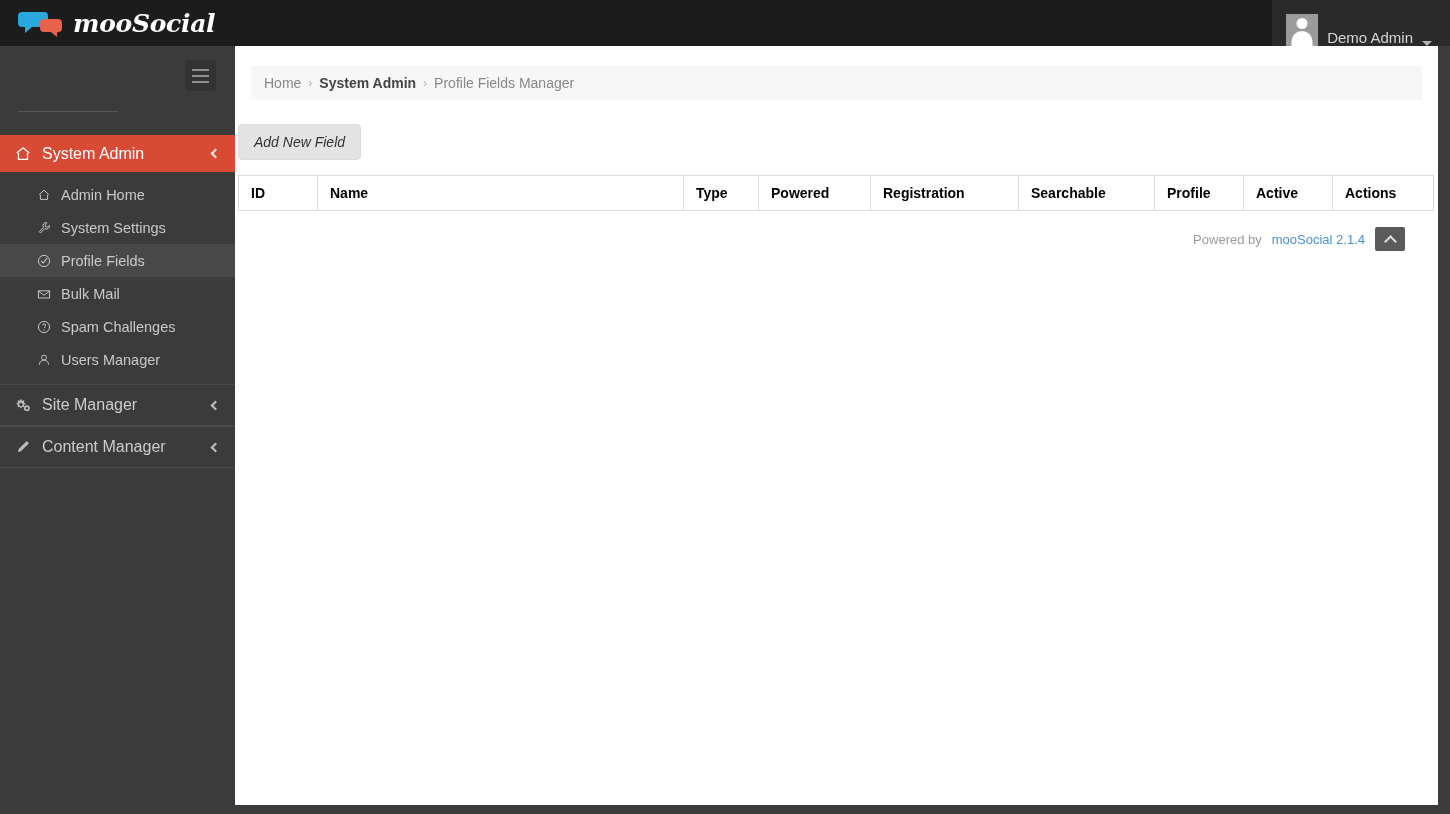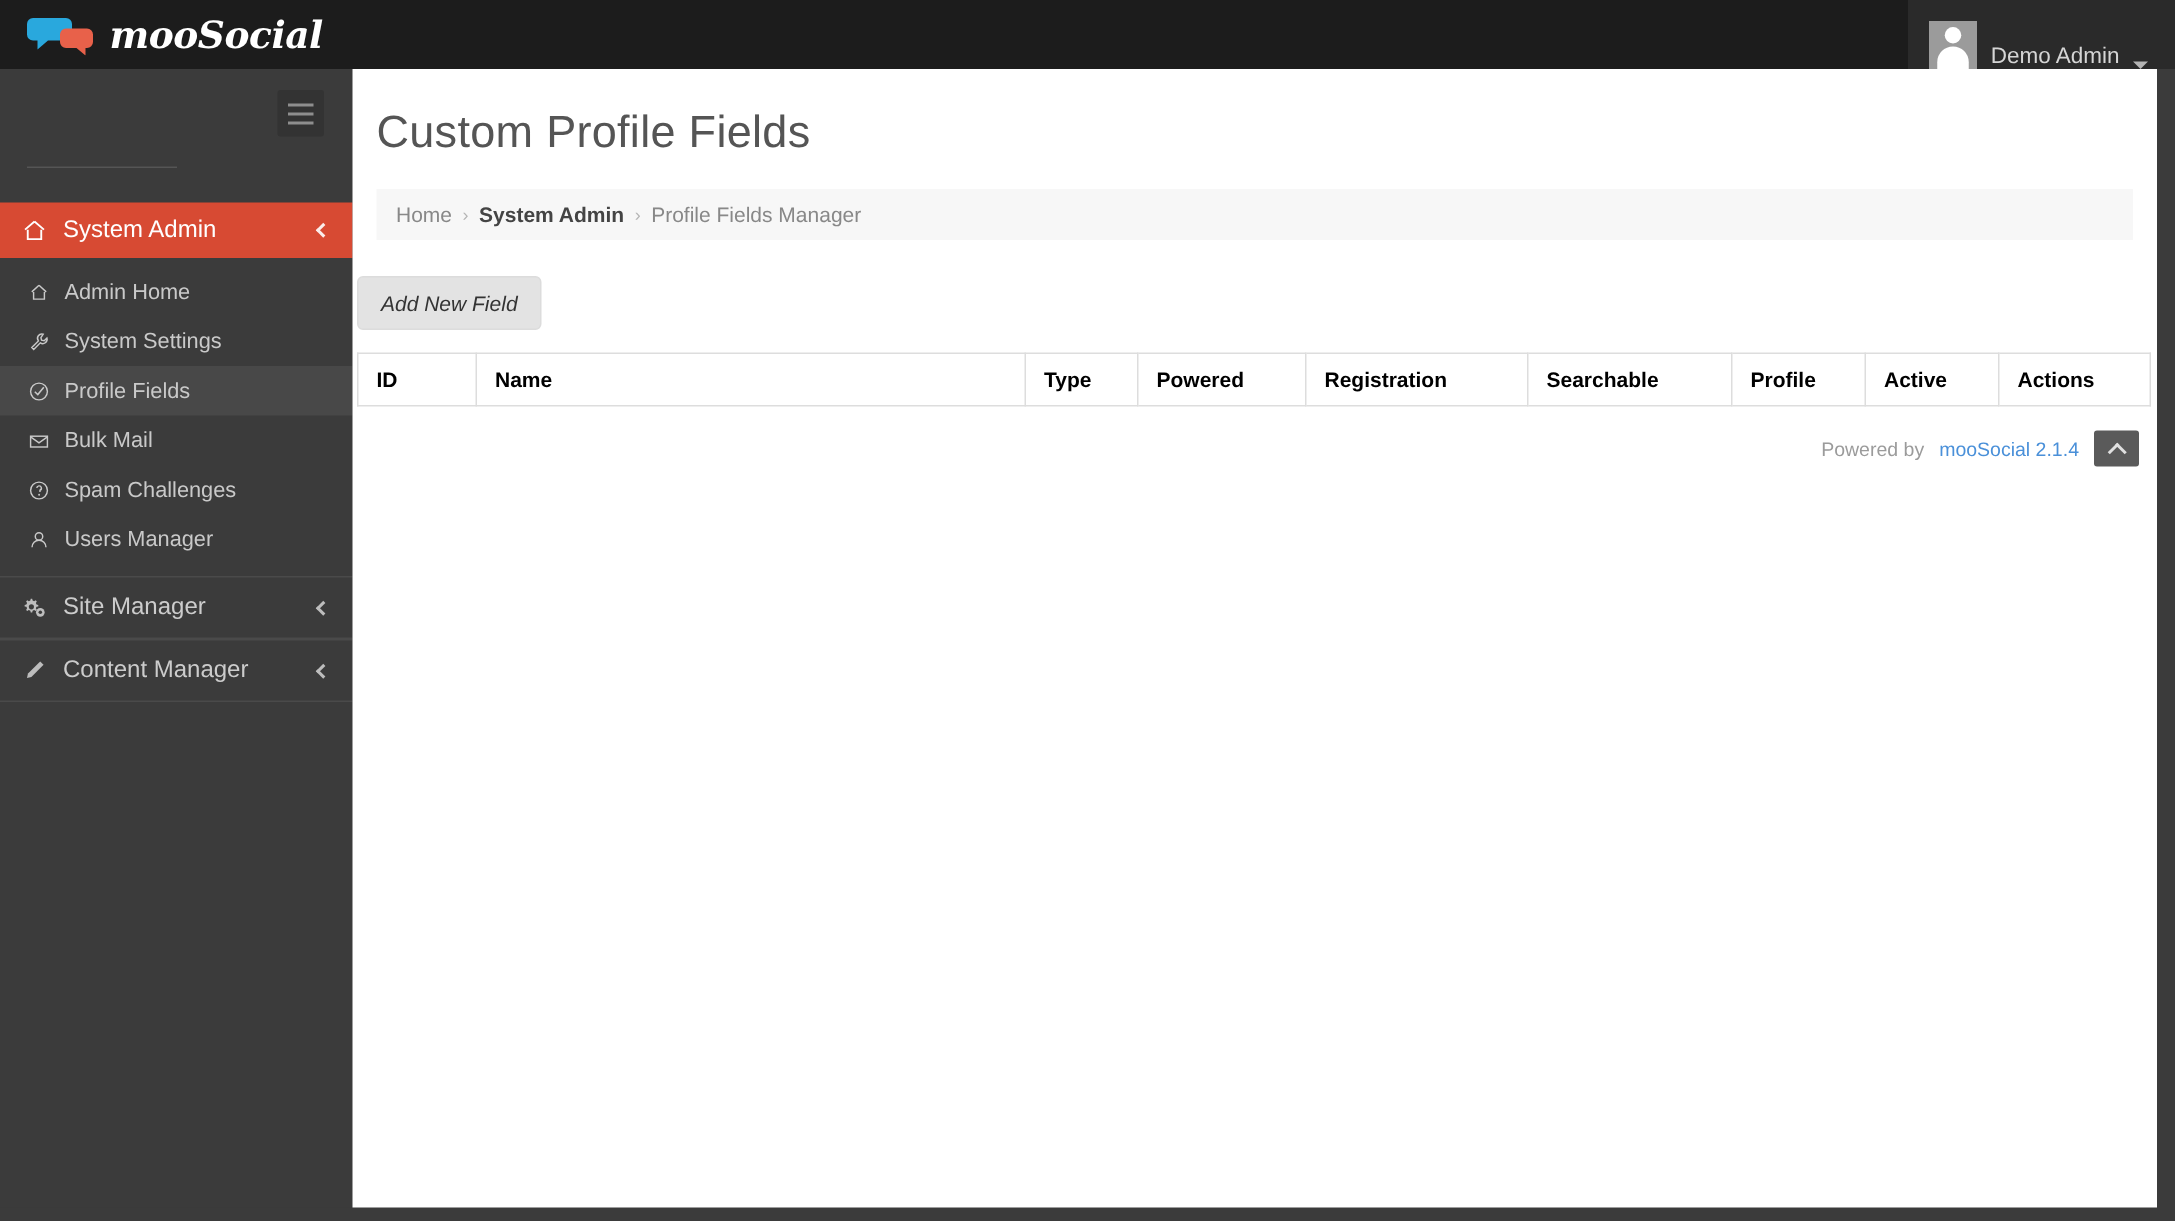--- a/index.html
+++ b/index.html
@@ -78,21 +78,21 @@
   .nav-top.plain { color: #cccccc; border-bottom: 1px solid #4a4a4a; border-top: 1px solid #4a4a4a; height: 42px; }
   .nav-top .label { flex: 1; }
   .chev-left {
     width: 7px; height: 7px;
     border-left: 2px solid currentColor; border-bottom: 2px solid currentColor;
     transform: rotate(45deg); opacity: .9;
   }
   .submenu { padding: 6px 0 8px 0; }
   .sub-item {
     display: flex; align-items: center; gap: 9px;
-    height: 33px; padding-left: 18px;
+    height: 33px; padding-left: 36px;
     color: #c9c9c9; font-size: 14.5px;
   }
   .sub-item.active { background: #484848; }
   .ico { width: 16px; height: 16px; flex: none; display: block; color: #c9c9c9; }
   .nav-top .ico { color: #ffffff; width: 18px; height: 18px; }
   .nav-top.plain .ico { color: #bdbdbd; }
 
   
   .content {
     position: absolute; top: 46px; left: 235px;
@@ -123,21 +123,21 @@
   }
   .table-wrap { margin: 15px 0 0 3px; width: 1196px; }
   table { border-collapse: collapse; width: 1196px; table-layout: fixed; }
   thead th {
     text-align: left; font-size: 14px; font-weight: bold; color: #000000;
     padding: 9px 0 9px 12px; height: 34px;
     border: 1px solid #dddddd; background: #ffffff;
   }
   .footer {
     display: flex; align-items: center; justify-content: flex-end; gap: 10px;
-    padding: 16px 12px 0 0;
+    padding: 16px 33px 0 0;
     font-size: 13px; color: #9b9b9b;
   }
   .footer a { color: #4a90d9; text-decoration: none; }
   .to-top {
     width: 30px; height: 24px; background: #5a5a5a;
     display: flex; align-items: center; justify-content: center;
     border-radius: 2px;
   }
   .chev-up {
     width: 9px; height: 9px;
@@ -244,21 +244,20 @@
       </svg>
       <span class="label">Content Manager</span>
       <span class="chev-left"></span>
     </div>
 
   </div>
 </div>
 
 <div class="content">
 
-  <h1 class="page-title">Custom Profile Fields</h1>
 
   <div class="breadcrumb">
     <span class="bc-plain">Home</span>
     <span class="bc-sep">›</span>
     <span class="bc-strong">System Admin</span>
     <span class="bc-sep">›</span>
     <span class="bc-plain">Profile Fields Manager</span>
   </div>
 
   <div class="toolbar">

